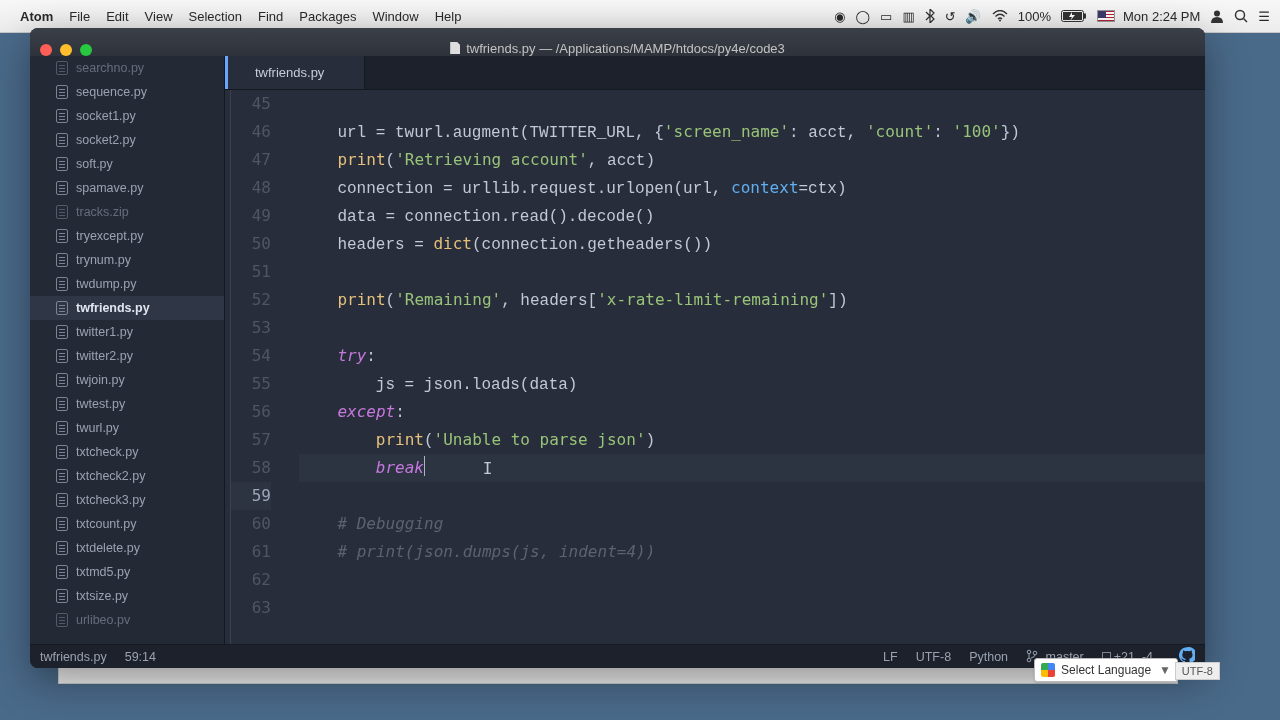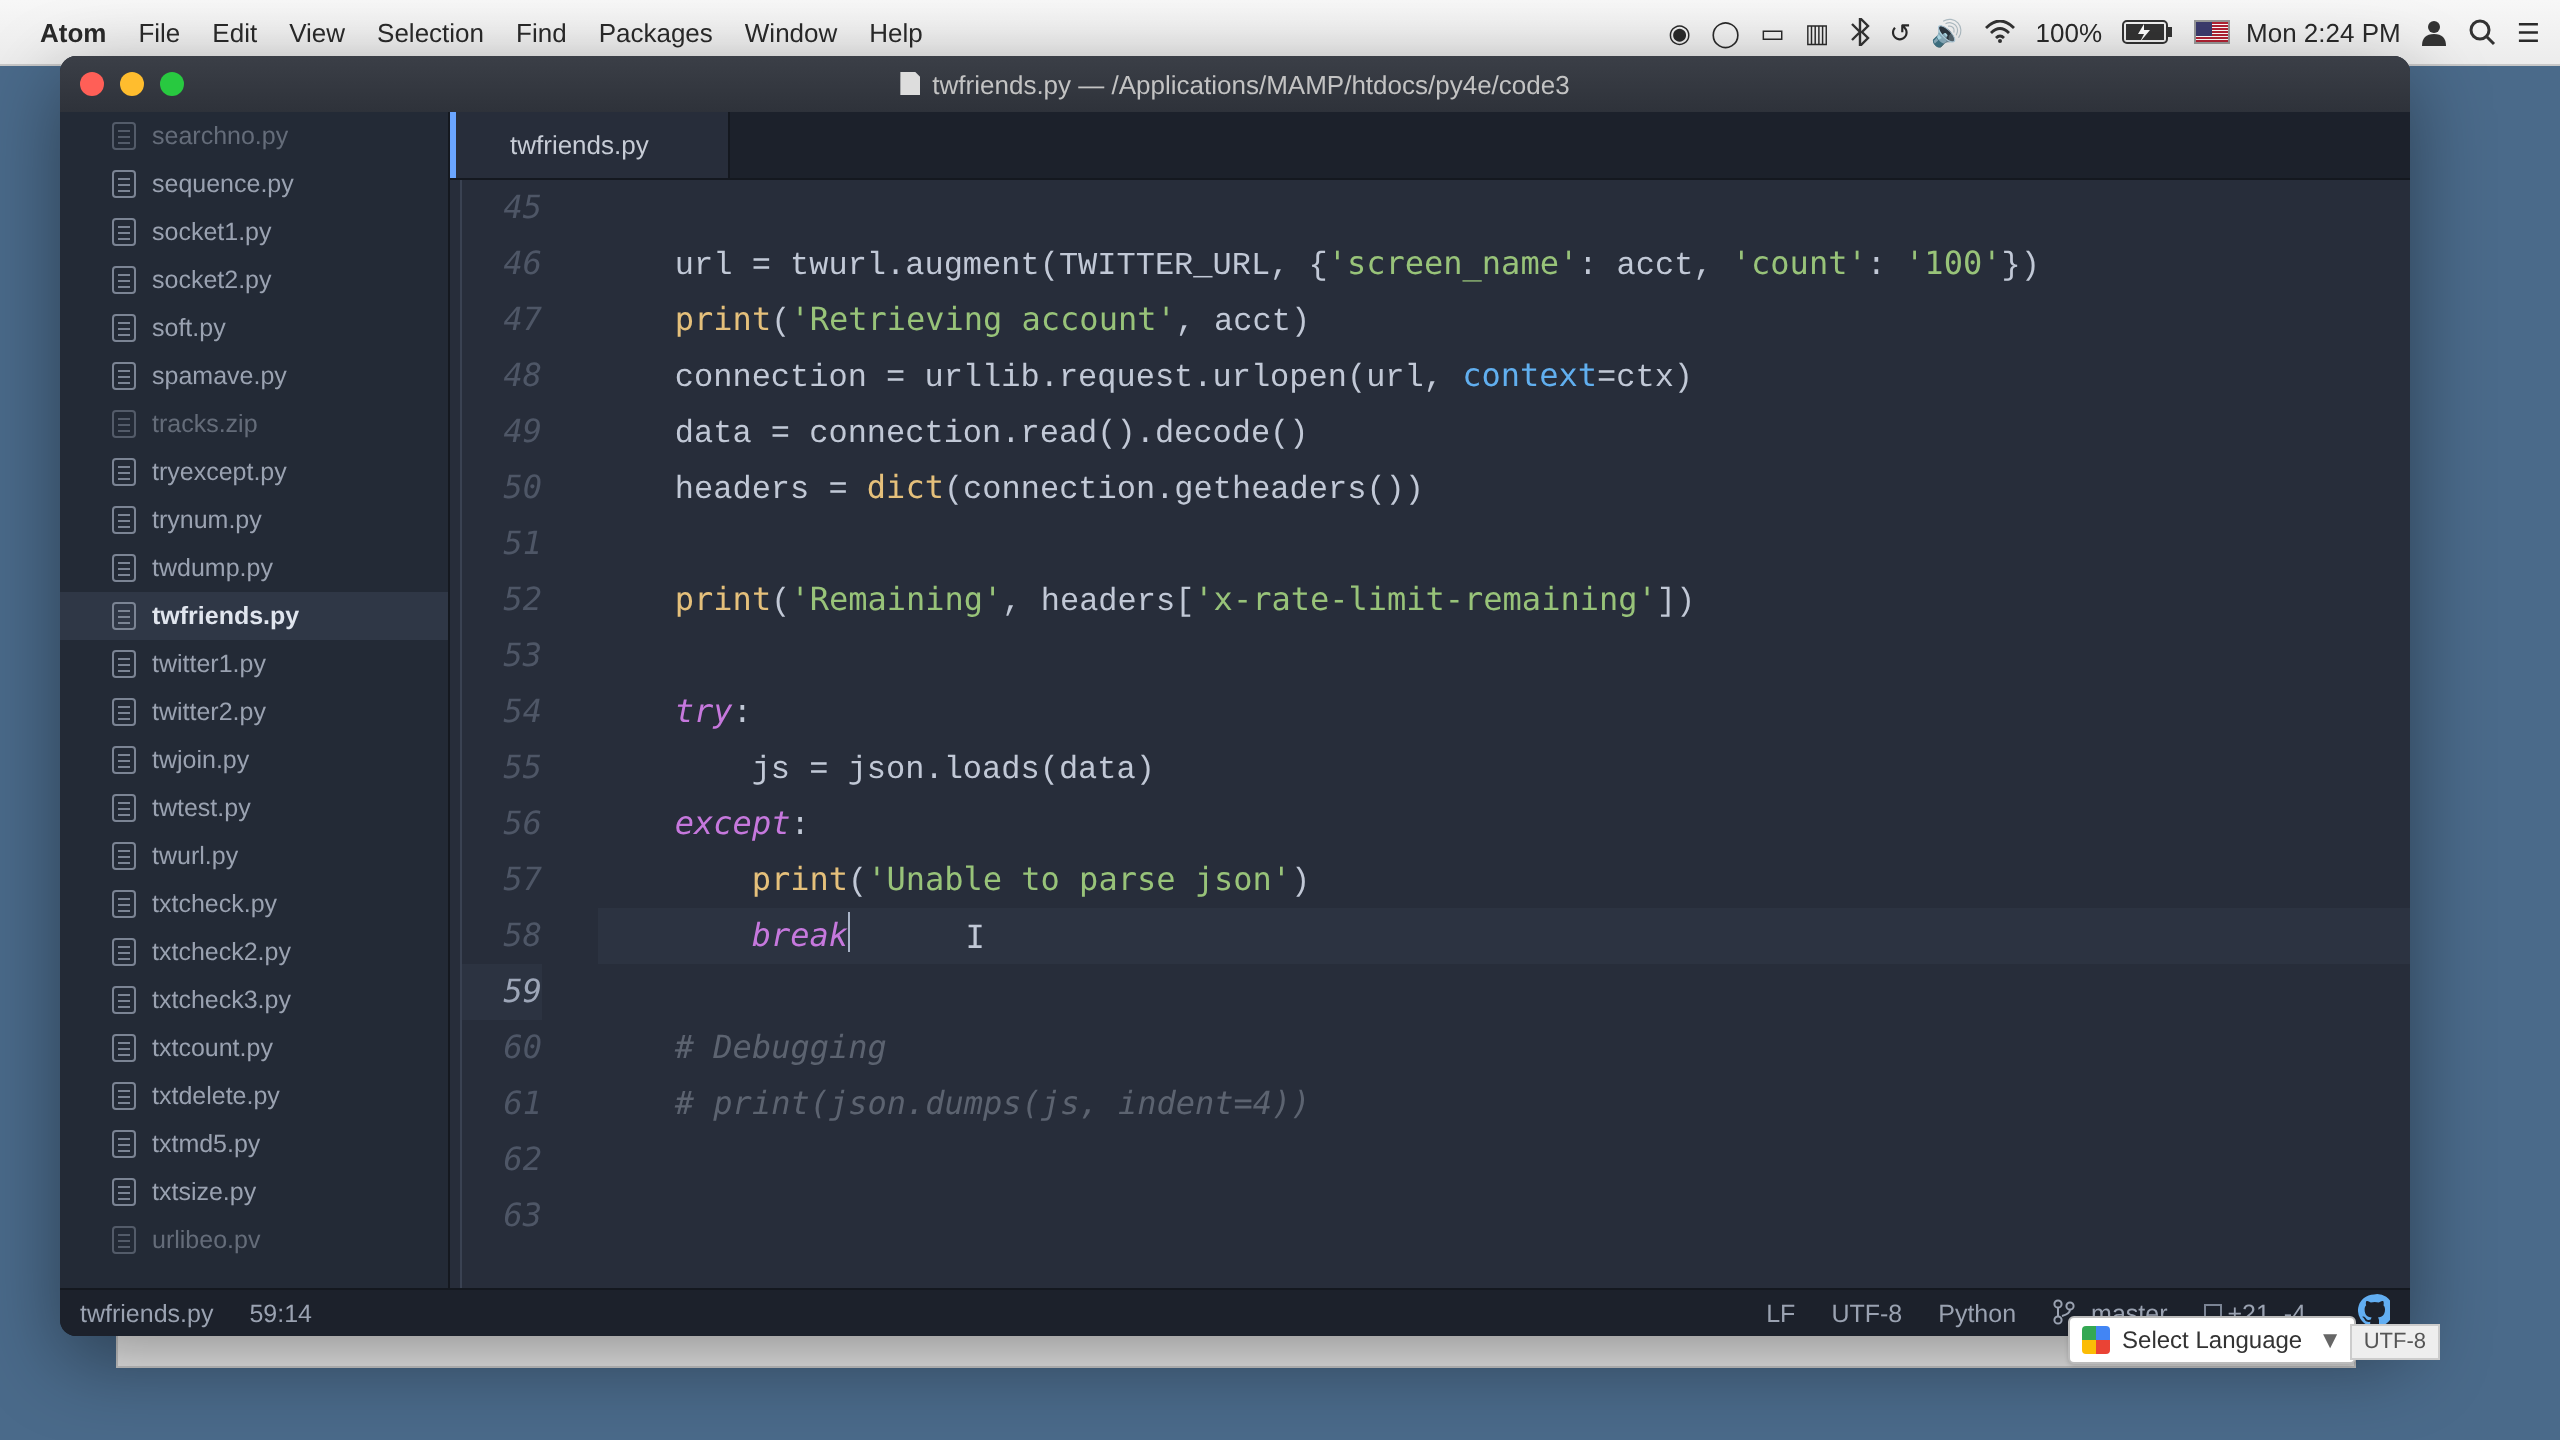--- a/index.html
+++ b/index.html
@@ -60,21 +60,21 @@
     border-radius: 8px;
     box-shadow: 0 12px 40px rgba(0,0,0,.4);
     overflow: hidden;
     display: flex;
     flex-direction: column;
   }
   .titlebar {
     height: 28px;
     background: linear-gradient(#3b3f47, #2e323a);
     display: flex;
-    align-items: center;
+    align-items: flex-end;
     position: relative;
     color: #c3c3c3;
     font-size: 13px;
   }
   .traffic-lights {
     display: flex; gap: 8px;
     padding-left: 10px;
   }
   .traffic-lights .dot {
     width: 12px; height: 12px; border-radius: 50%;
@@ -186,21 +186,21 @@
     border-right: 1px solid #3a4252;
   }
   .gutter {
     width: 50px;
     background: #272d3a;
     text-align: right;
     padding-right: 10px;
     color: #4e5666;
     user-select: none;
   }
-  .gutter .ln { height: 28px; font-style: italic; }
+  .gutter .ln { height: 28px; }
   .gutter .ln.cursor-line { color: #9da6b8; background:#2c3341; }
   .code {
     flex: 1;
     color: #c1c8d6;
     position: relative;
     padding-left: 18px;
   }
   .code .row { height: 28px; white-space: pre; }
   .code .row.cursor-line { background:#2c3341; }
   .kw { color:#c678dd; font-style: italic; }

